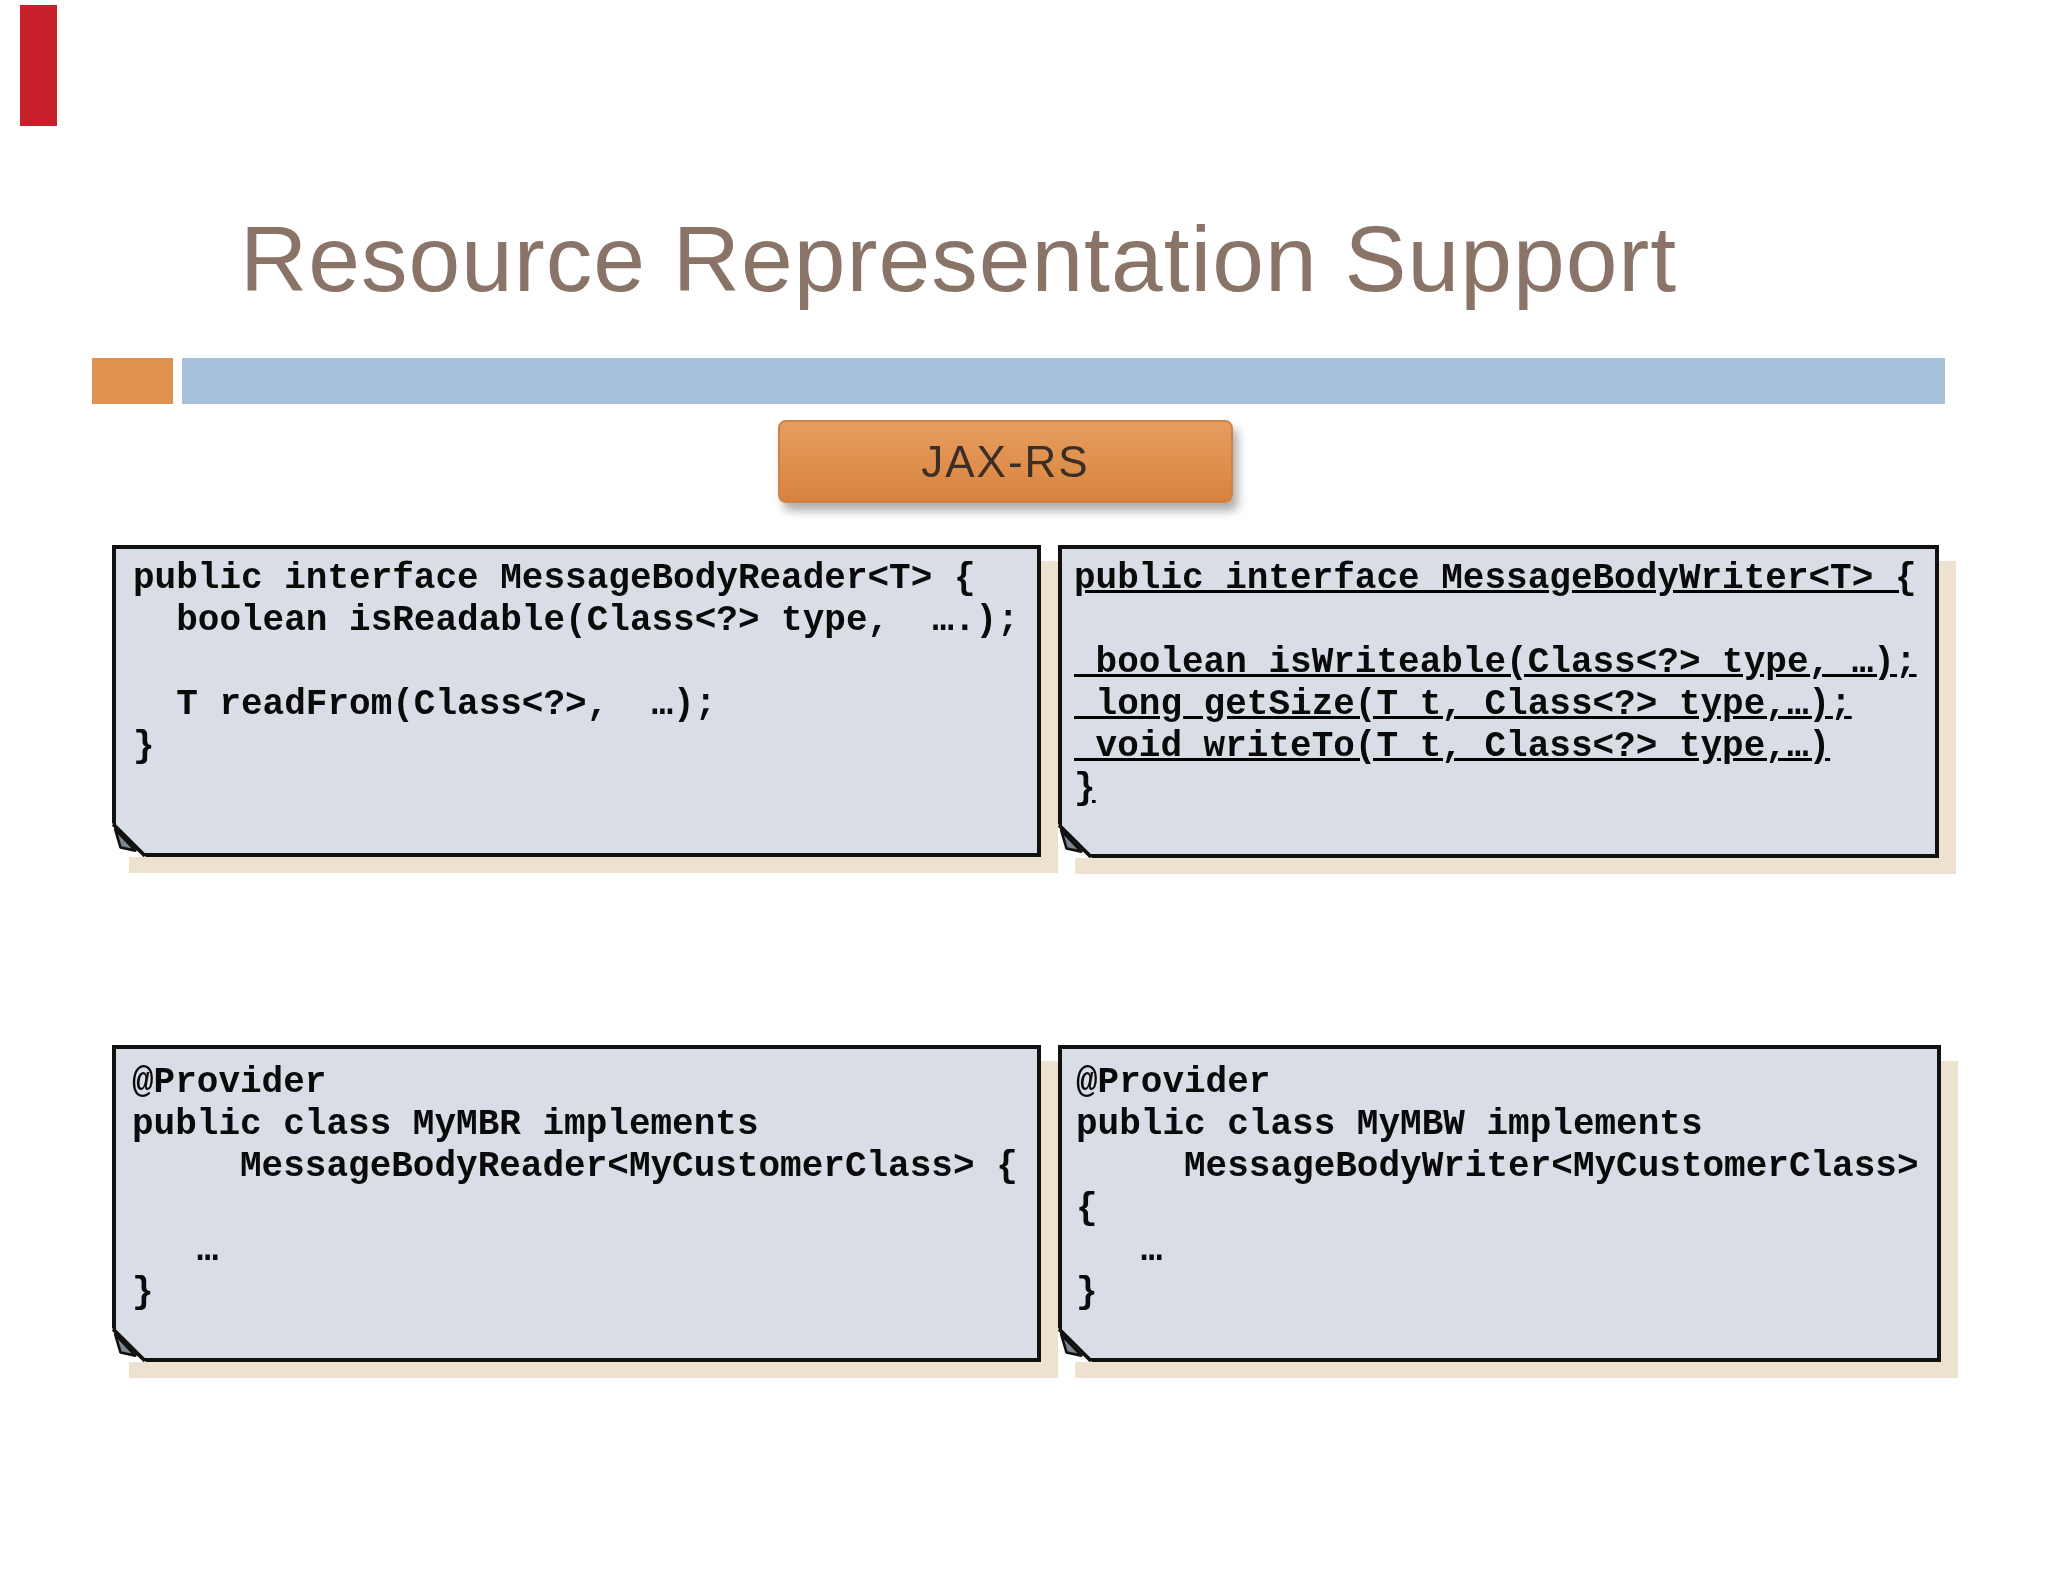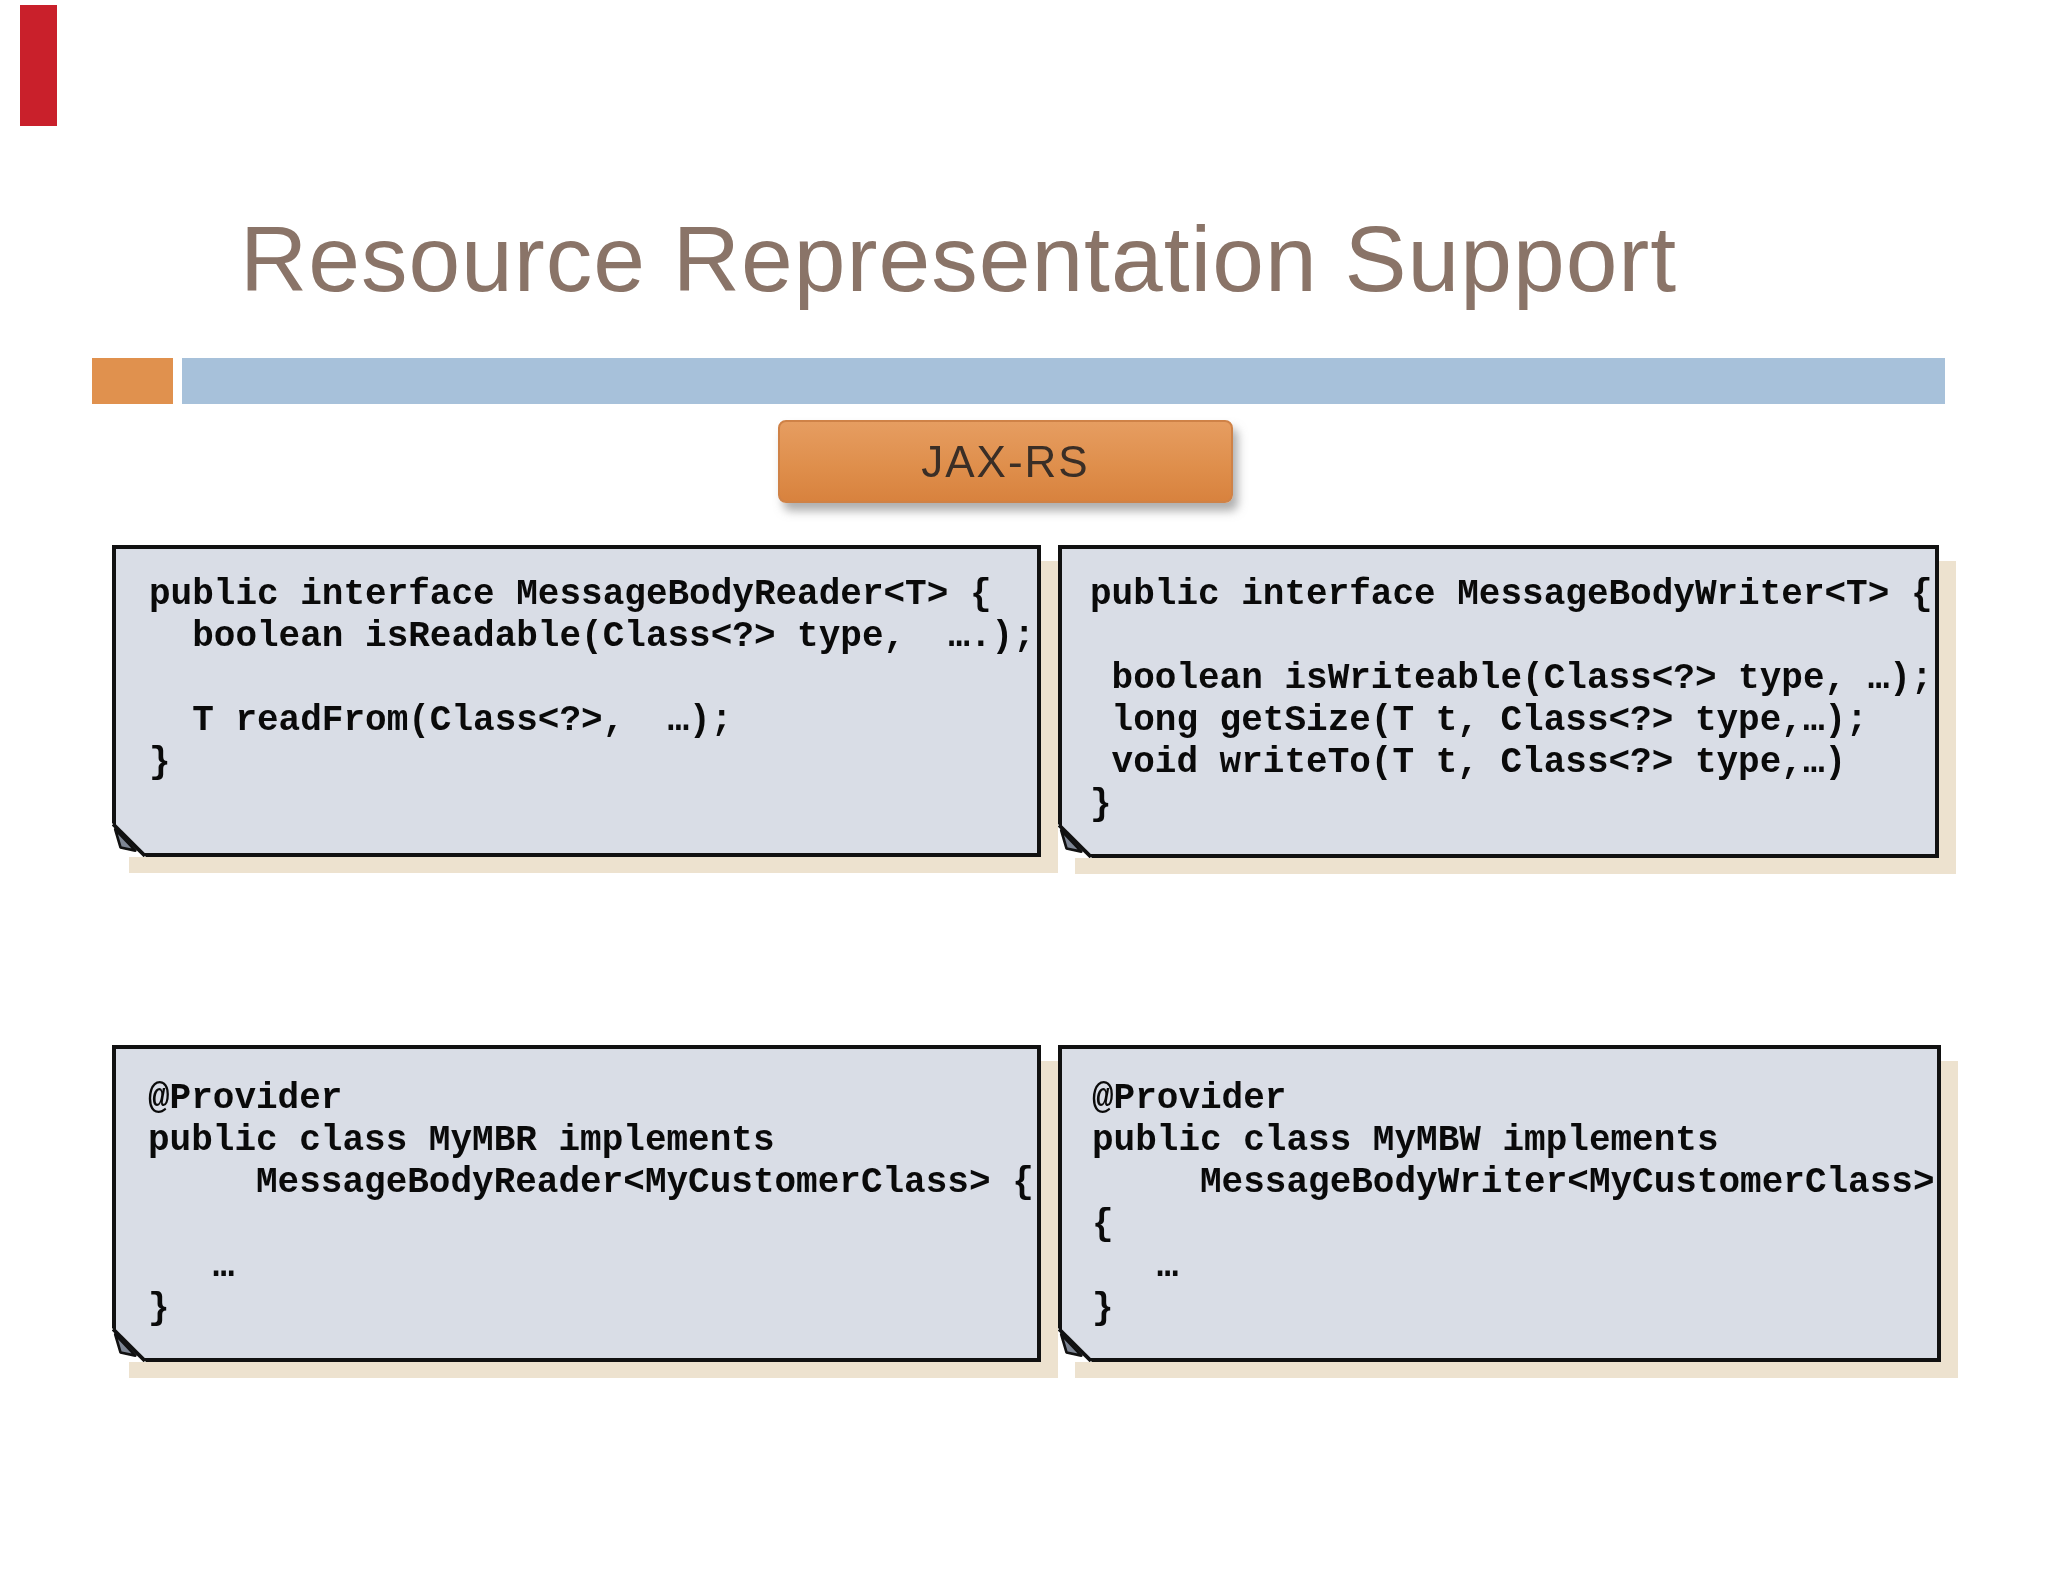--- a/index.html
+++ b/index.html
@@ -21,26 +21,26 @@
     border:2px solid #cf8247;border-radius:8px;box-sizing:border-box;
     box-shadow:5px 8px 10px rgba(110,110,110,0.55);
     display:flex;align-items:center;justify-content:center;
   }
   .badge span{font-size:44px;letter-spacing:2px;color:#3a2e26;}
   .codebox{
     position:absolute;background:#d9dde6;border:4px solid #111111;box-sizing:border-box;
     box-shadow:17px 16px 0 #ede2cf;
   }
   .codebox pre{
-    margin:16px;white-space:pre;color:#0a0a0a;
+    margin:0;white-space:pre;color:#0a0a0a;
     font-family:"Liberation Mono","DejaVu Sans Mono",monospace;
     font-weight:700;font-size:36px;line-height:42px;
   }
   .box-tl{left:112px;top:545px;width:929px;height:312px;}
-  .box-tr{left:1058px;top:545px;width:881px;height:313px;}
+  .box-tr{left:1058px;top:545px;width:881px;height:313px;text-decoration:underline;}
   .box-bl{left:112px;top:1045px;width:929px;height:317px;}
   .box-br{left:1058px;top:1045px;width:883px;height:317px;}
   .box-tl pre{padding:9px 0 0 17px;}
   .box-tr pre{padding:9px 0 0 12px;}
   .box-bl pre{padding:13px 0 0 16px;}
   .box-br pre{padding:13px 0 0 14px;}
   .fold{position:absolute;left:-4px;bottom:-4px;width:34px;height:34px;}
 </style>
 </head>
 <body>

